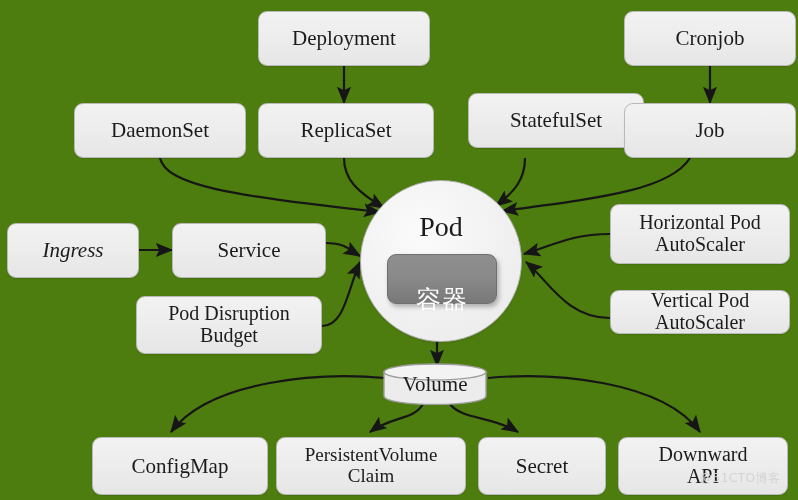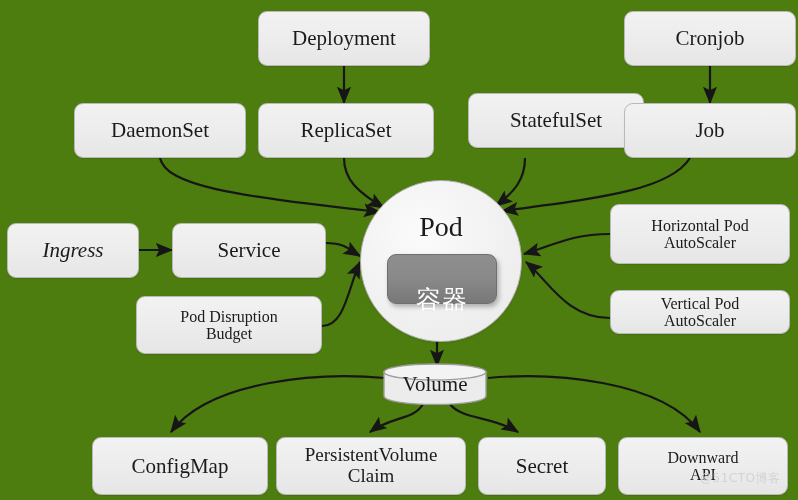--- a/index.html
+++ b/index.html
@@ -38,21 +38,21 @@
     font-size: 21px;
     line-height: 1.08;
     box-shadow: 0 1px 1px rgba(0,0,0,0.10);
     z-index: 3;
   }
   .node .lbl {
     display: block;
     padding: 0 6px;
     white-space: pre-line;
   }
-  .node.two-line { font-size: 16px; }
+  .node.two-line { font-size: 20px; }
 
   
   #pod-circle {
     position: absolute;
     left: 360px;
     top: 180px;
     width: 160px;
     height: 160px;
     border-radius: 50%;
     background: radial-gradient(circle at 38% 32%, #fbfbfb 0%, #f1f1f1 55%, #e9e9e9 100%);

